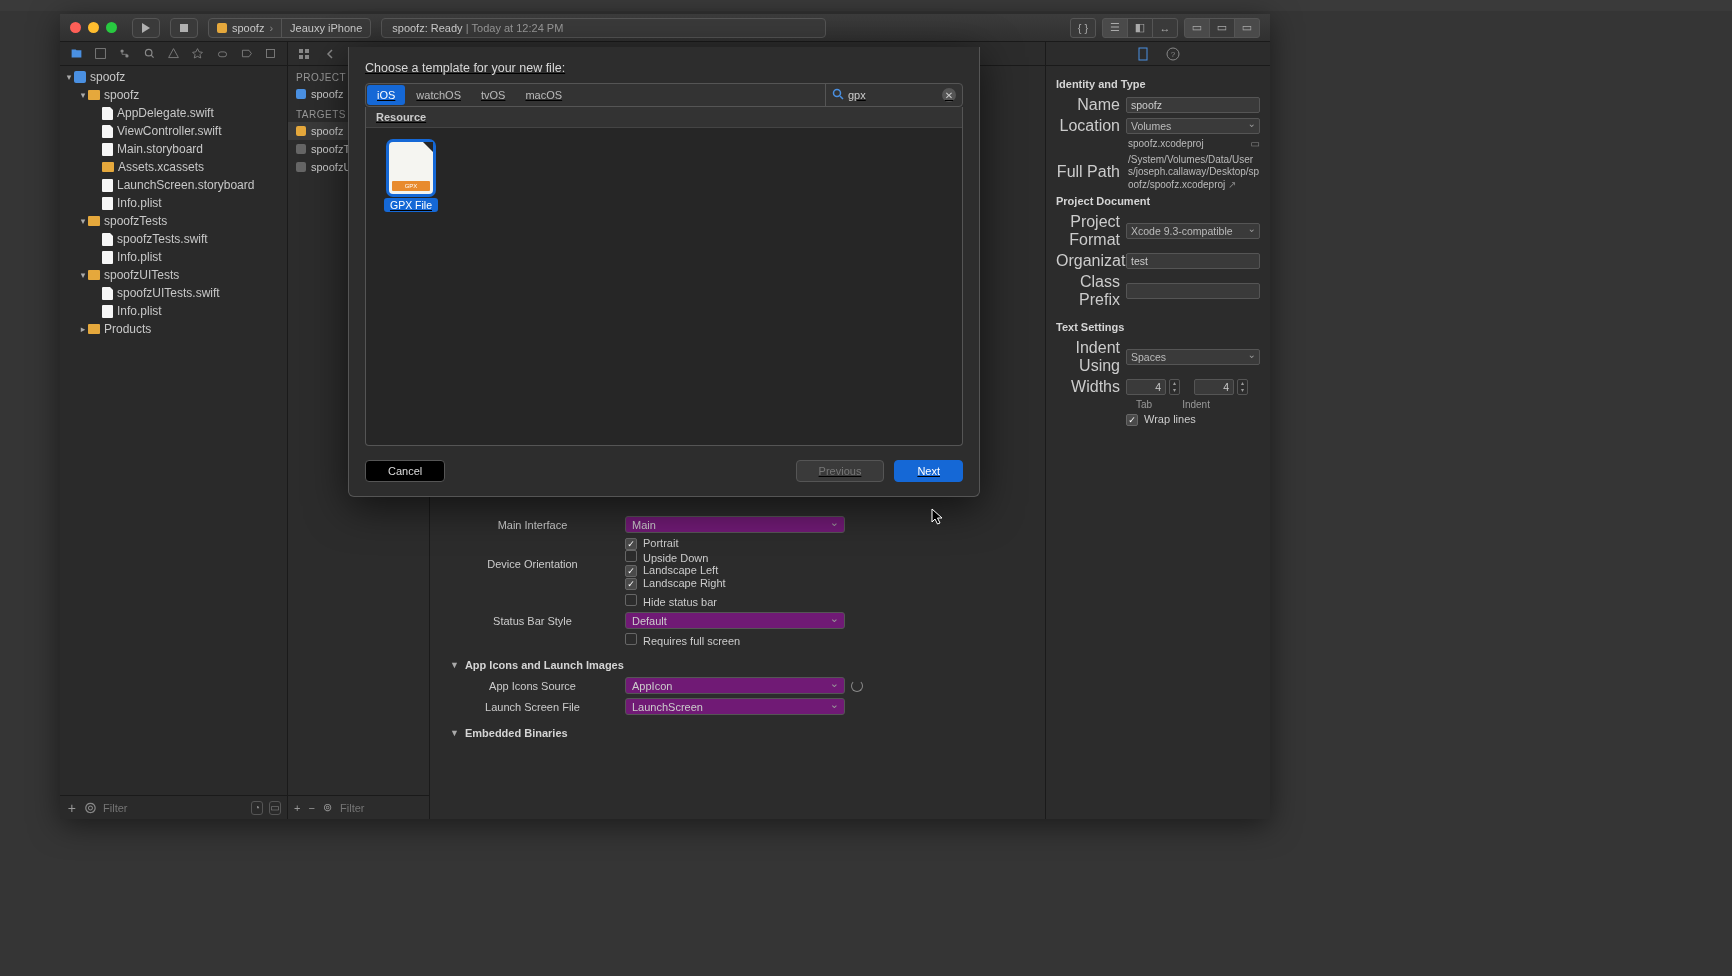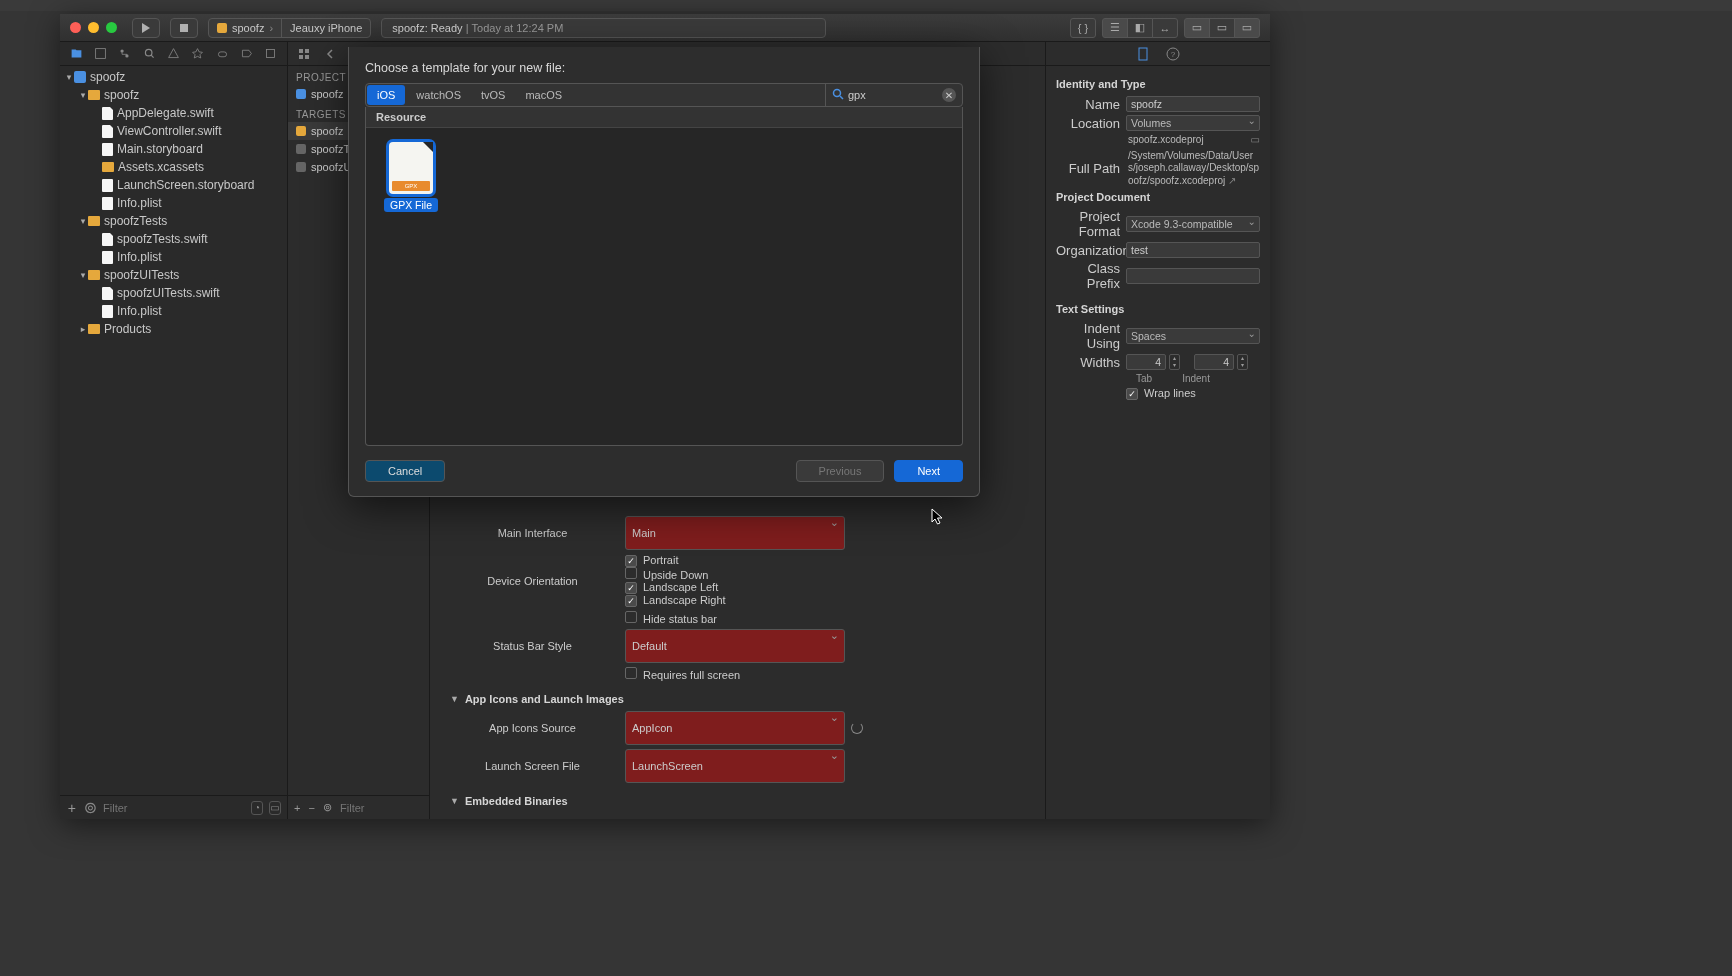--- a/index.html
+++ b/index.html
@@ -91,38 +91,38 @@
 .editor-tabs .et svg { width: 12px; height: 12px; fill:#888; }
 .project-body { flex: 1; display: flex; min-height:0; }
 .target-list { width: 142px; border-right: 1px solid #1a1a1a; font-size: 11px; color: #ccc; }
 .target-list .hdr { padding: 6px 8px 2px; color: #999; font-size: 10px; letter-spacing: 0.5px; }
 .target-list .row { padding: 3px 8px; display: flex; align-items: center; gap: 5px; }
 .target-list .row.sel { background: #3a3a3a; }
 .target-list .bot { position: absolute; bottom: 0; height: 24px; border-top: 1px solid #1a1a1a; width: 142px; display: flex; align-items: center; padding: 0 6px; gap: 8px; color: #999; }
 .settings { flex: 1; padding: 6px 20px 20px; overflow: auto; font-size: 11px; color: #ccc; position: relative;}
 .form-row { display: flex; align-items: center; margin: 4px 0; }
 .form-row .lab { width: 175px; text-align: center; padding-right: 10px; color: #ccc; }
-.select { background: #7f1d1d; border: 1px solid #555; border-radius: 3px; height: 34px; padding: 0 18px 0 6px; position: relative; min-width: 220px; display: inline-flex; align-items: center; }
+.select { background: #701a75; border: 1px solid #555; border-radius: 3px; height: 17px; padding: 0 18px 0 6px; position: relative; min-width: 220px; display: inline-flex; align-items: center; }
 .select::after { content: "⌄"; position: absolute; right: 5px; top: -1px; color: #999; font-size: 11px; }
 .chk { width: 12px; height: 12px; border: 1px solid #666; border-radius: 2px; display: inline-flex; align-items:center; justify-content:center; margin-right: 6px; font-size: 9px; color: #fff; }
 .chk.on { background: #4a4a4a; }
 .section-hdr { font-weight: 600; color: #d5d5d5; margin: 12px 0 6px; display: flex; align-items:center; gap:6px; }
 .section-hdr .tri { font-size: 9px; color: #aaa; }
 .use-btn { background: #3a3a3a; border:1px solid #555; border-radius:3px; height:18px; padding:0 8px; display:inline-flex; align-items:center; }
 .spin { width:12px; height:12px; border:1.5px solid #888; border-top-color: transparent; border-radius:50%; margin-left:6px; }
 
 
 .inspector { width: 225px; background: #2c2c2c; border-left: 1px solid #1a1a1a; display: flex; flex-direction: column; }
 .insp-tabs { height: 24px; border-bottom: 1px solid #1a1a1a; display: flex; align-items:center; justify-content:center; gap: 14px; }
 .insp-tabs .it { width: 16px; height: 16px; color: #888; display:flex; align-items:center; justify-content:center; }
 .insp-tabs .it.active { color: #4a90e2; }
 .insp-body { padding: 8px 10px; font-size: 11px; color: #ccc; overflow:auto; }
 .insp-body .sec-t { font-weight: 600; color: #d5d5d5; margin: 4px 0 6px; font-size: 11px; }
 .insp-row { display: flex; align-items: center; margin: 3px 0; }
-.insp-row .il { width: 70px; text-align: right; padding-right: 6px; color: #ccc; font-size: 13px; }
+.insp-row .il { width: 70px; text-align: right; padding-right: 6px; color: #ccc; font-size: 16px; }
 .insp-row .iv { flex:1; }
 .insp-input { background: #3a3a3a; border: 1px solid #555; border-radius:2px; height: 16px; padding: 0 4px; color: #ccc; width: 100%; font-size: 10.5px; outline:none; }
 .insp-select { background: #3a3a3a; border:1px solid #555; border-radius:2px; height:16px; padding: 0 14px 0 4px; width:100%; position:relative; color:#bbb; font-size:10.5px; display:flex; align-items:center;}
 .insp-select::after { content:"⌄"; position:absolute; right:3px; top:-1px; font-size:10px; color:#999; }
 .insp-path { font-size: 10px; color: #bbb; line-height: 1.25; word-break: break-all; padding-left: 2px; }
 .step-cell { display:flex; align-items:center; gap:3px; }
 .step-cell .insp-input { width: 40px; text-align:right; }
 .stepper { width: 11px; height: 16px; border:1px solid #555; border-radius:2px; display:flex; flex-direction:column; }
 .stepper div { flex:1; font-size:6px; color:#999; text-align:center; line-height:6px; }
 
@@ -130,41 +130,42 @@
 .sheet {
   position: absolute;
   left: 348px; top: 47px;
   width: 632px; height: 450px;
   background: #2d2d2d;
   border: 1px solid #555; border-top: none;
   border-radius: 0 0 6px 6px;
   box-shadow: 0 10px 40px rgba(0,0,0,0.6);
   display: flex; flex-direction: column;
   padding: 14px 16px 14px;
+  text-decoration: underline;
 }
 .sheet-title { font-size: 12.5px; color: #d8d8d8; margin-bottom: 8px; }
 .sheet-bar { display: flex; align-items:center; border:1px solid #555; border-radius:4px; background:#333; height:24px; }
 .plat-tabs { display:flex; }
 .plat { padding: 0 10px; height: 22px; display:flex; align-items:center; font-size:11px; color:#bbb; }
 .plat.active { background: #1568d6; color:#fff; border-radius:3px; margin:1px; height:20px; }
 .search { margin-left:auto; display:flex; align-items:center; padding: 0 6px; gap:4px; height:100%; border-left:1px solid #555; }
 .search svg { width:12px; height:12px; fill:#888; }
 .search input { background:transparent; border:none; color:#ccc; outline:none; width:90px; font-size:11px; }
 .clear-x { width:14px; height:14px; border-radius:50%; background:#555; color:#ccc; font-size:10px; display:flex; align-items:center; justify-content:center; }
 .sheet-body { flex:1; border:1px solid #555; border-top:none; border-radius: 0 0 4px 4px; background:#262626; overflow:auto; }
 .cat-hdr { background:#333; padding:4px 10px; font-size:11px; color:#ccc; font-weight:600; border-bottom:1px solid #444; }
 .templates { padding: 14px; display:flex; gap:16px; flex-wrap:wrap; }
 .tmpl { width: 62px; display:flex; flex-direction:column; align-items:center; gap:4px; }
 .tmpl-icon { width:44px; height:52px; background:#f5f5f1; border-radius:4px; position:relative; box-shadow: inset 0 0 0 1px rgba(0,0,0,0.2); }
 .tmpl-icon::after { content:""; position:absolute; right:0; top:0; border-style:solid; border-width:0 10px 10px 0; border-color: transparent #262626 transparent transparent; }
 .tmpl-icon .sub { position:absolute; bottom:3px; left:3px; right:3px; height:10px; background:#e88b2e; border-radius:1px; font-size:6px; color:#fff; text-align:center; line-height:10px; }
 .tmpl.sel .tmpl-icon { box-shadow: 0 0 0 3px #1568d6; }
 .tmpl-label { font-size:10.5px; color:#fff; background:#1568d6; padding:1px 6px; border-radius:3px; white-space:nowrap; }
 .sheet-buttons { display:flex; gap:10px; margin-top:14px; }
-.btn { height:22px; border-radius:4px; border:1px solid #555; background:#0c4a6e; color:#ddd; font-size:11px; padding:0 22px; display:flex; align-items:center; justify-content:center; }
+.btn { height:22px; border-radius:4px; border:1px solid #555; background:#000000; color:#ddd; font-size:11px; padding:0 22px; display:flex; align-items:center; justify-content:center; }
 .btn.primary { background:#1568d6; border-color:#1568d6; color:#fff; }
 .btn.disabled { color:#777; background:#3a3a3a; }
 .spacer { flex:1; }
 
 
 .cursor { position:absolute; left: 931px; top: 508px; }
 .cursor svg { width: 14px; height: 18px; }
 </style>
 </head>
 <body>

